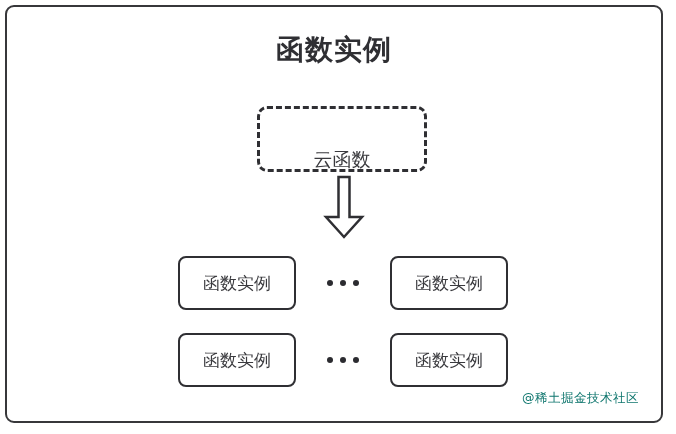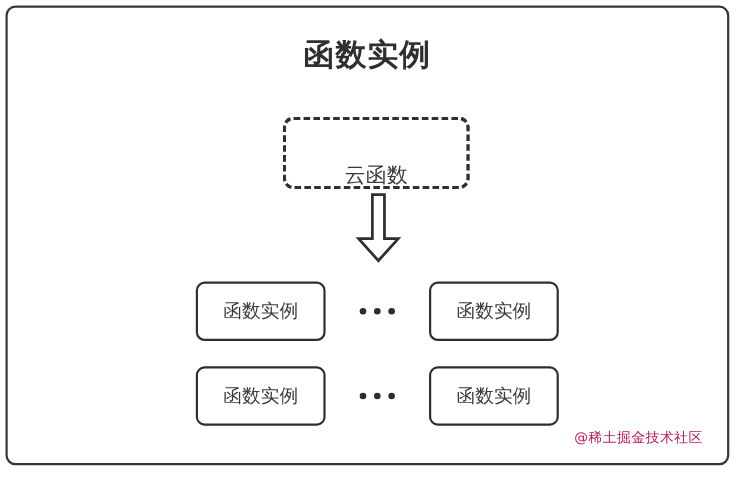--- a/index.html
+++ b/index.html
@@ -125,21 +125,21 @@
     border-radius: 50%;
     background: #2b2b30;
   }
 
   
   .watermark {
     position: absolute;
     right: 22px;
     bottom: 14px;
     font-size: 12.5px;
-    color: #be185d;
+    color: #0f766e;
     letter-spacing: 0.5px;
     white-space: nowrap;
   }
 </style>
 </head>
 <body>
 
 <div id="diagram-root">
 
   <div class="platform-container">

